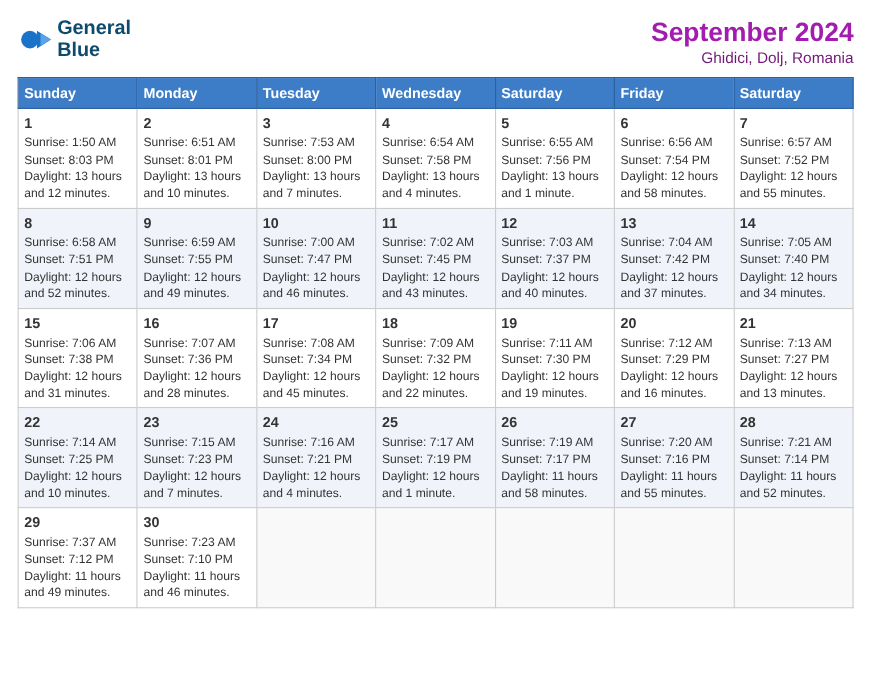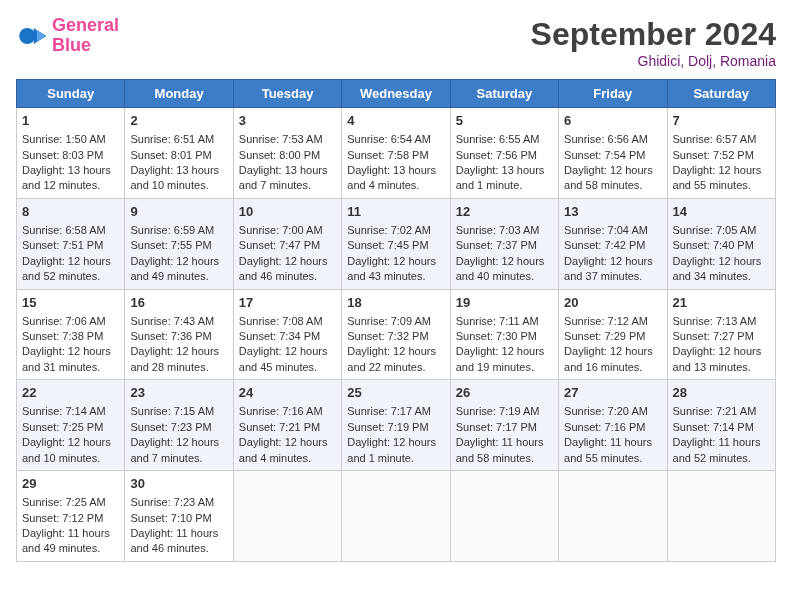--- a/index.html
+++ b/index.html
@@ -20,44 +20,44 @@
       display: flex;
       align-items: center;
       gap: 4px;
     }
     .logo-text {
       font-size: 18px;
       font-weight: bold;
       color: #333;
       line-height: 1.1;
     }
-    .logo-text span { color: #ec4899; }
+    .logo-text span { color: #0c4a6e; }
     .logo-icon {
       width: 32px;
       height: 32px;
     }
     .title-block { text-align: right; }
     .month-title {
-      font-size: 32px;
+      font-size: 24px;
       font-weight: bold;
-      color: #404040;
+      color: #a21caf;
     }
     .subtitle {
       font-size: 14px;
       color: #701a75;
     }
     table {
       width: 100%;
       border-collapse: collapse;
       font-size: 11px;
     }
     thead tr th {
       background: #3d7dc8;
       color: #fff;
-      text-align: center;
+      text-align: left;
       padding: 6px 5px;
       font-size: 13px;
       font-weight: bold;
       border: 1px solid #2a5fa0;
     }
     tbody tr td {
       border: 1px solid #ccc;
       vertical-align: top;
       padding: 4px 5px;
       min-height: 70px;
@@ -220,21 +220,21 @@
       <tr>
         <td>
           <span class="day-num">15</span>
           <div>Sunrise: 7:06 AM</div>
           <div>Sunset: 7:38 PM</div>
           <div>Daylight: 12 hours</div>
           <div>and 31 minutes.</div>
         </td>
         <td>
           <span class="day-num">16</span>
-          <div>Sunrise: 7:43 AM</div>
+          <div>Sunrise: 7:07 AM</div>
           <div>Sunset: 7:36 PM</div>
           <div>Daylight: 12 hours</div>
           <div>and 28 minutes.</div>
         </td>
         <td>
           <span class="day-num">17</span>
           <div>Sunrise: 7:08 AM</div>
           <div>Sunset: 7:34 PM</div>
           <div>Daylight: 12 hours</div>
           <div>and 45 minutes.</div>
@@ -315,21 +315,21 @@
           <span class="day-num">28</span>
           <div>Sunrise: 7:21 AM</div>
           <div>Sunset: 7:14 PM</div>
           <div>Daylight: 11 hours</div>
           <div>and 52 minutes.</div>
         </td>
       </tr>
       <tr>
         <td>
           <span class="day-num">29</span>
-          <div>Sunrise: 7:25 AM</div>
+          <div>Sunrise: 7:37 AM</div>
           <div>Sunset: 7:12 PM</div>
           <div>Daylight: 11 hours</div>
           <div>and 49 minutes.</div>
         </td>
         <td>
           <span class="day-num">30</span>
           <div>Sunrise: 7:23 AM</div>
           <div>Sunset: 7:10 PM</div>
           <div>Daylight: 11 hours</div>
           <div>and 46 minutes.</div>

